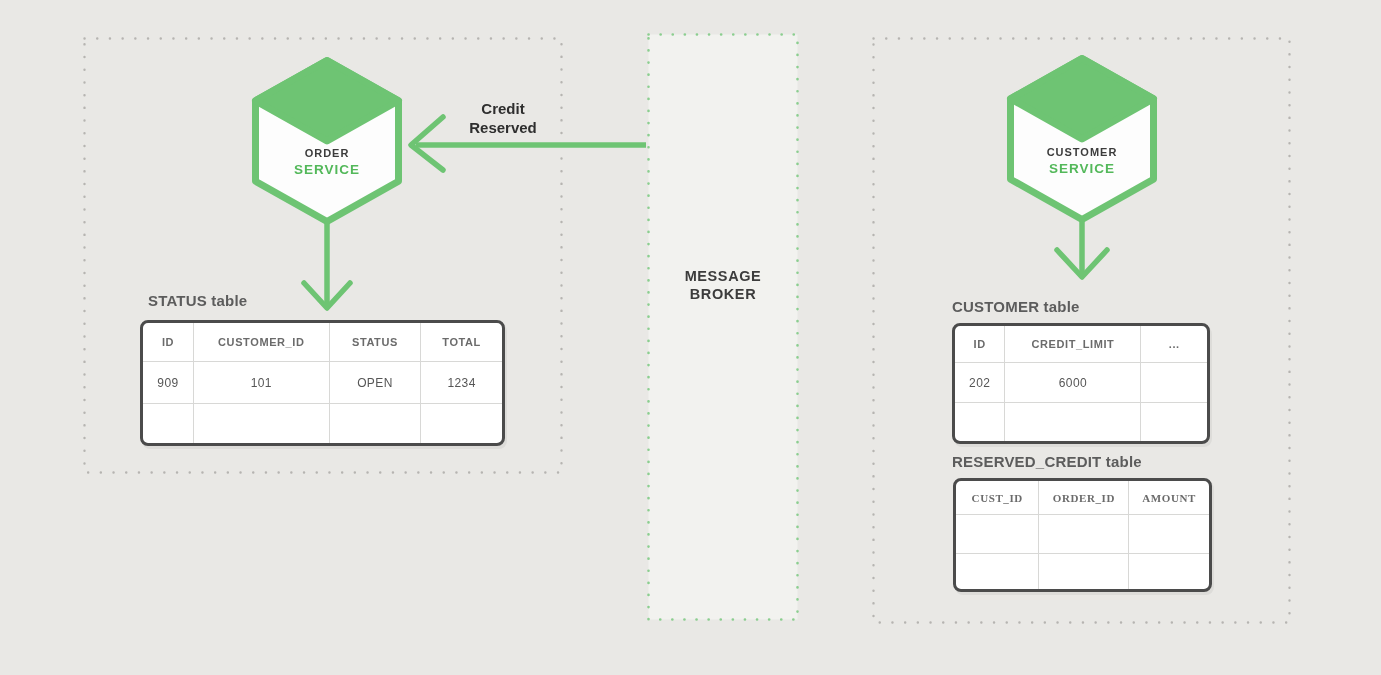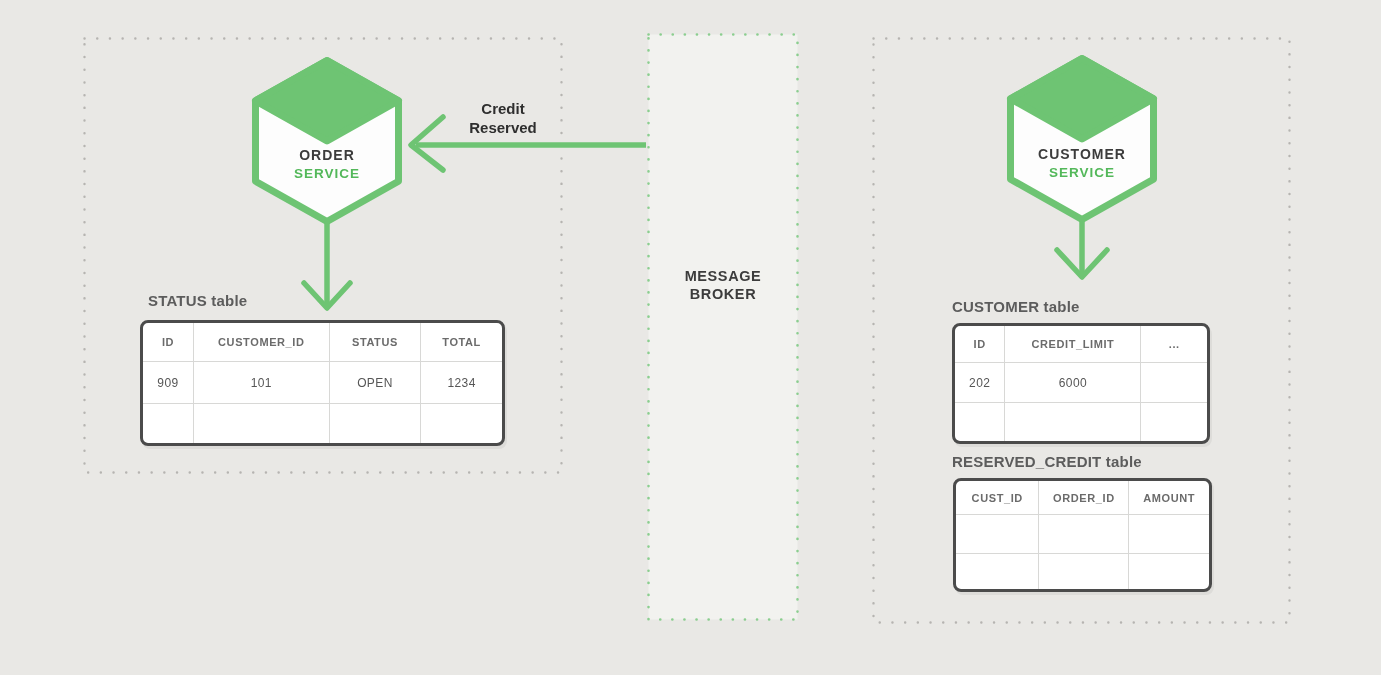--- a/index.html
+++ b/index.html
@@ -29,21 +29,21 @@
   .underlay { position:absolute; left:0; top:0; }
   .dot-rect-gray  { fill:none; stroke:var(--gray-dot);  stroke-width:2.4; stroke-dasharray:0.1 12.6; stroke-linecap:round; }
   .dot-rect-green { fill:var(--broker-bg); stroke:var(--green-dot); stroke-width:2.6; stroke-dasharray:0.1 12; stroke-linecap:round; }
   .hex-body { fill:#fdfdfd; stroke:var(--green); stroke-width:7; stroke-linejoin:round; }
   .hex-top  { fill:var(--green); stroke:var(--green); stroke-width:7; stroke-linejoin:round; }
   .arrow-line { stroke:var(--green); stroke-width:5.5; fill:none; }
   .arrow-head { stroke:var(--green); stroke-width:5.5; fill:none; stroke-linejoin:round; stroke-linecap:round; }
 
   .abs { position:absolute; }
   .svc-label { width:150px; text-align:center; font-weight:bold; letter-spacing:1px; }
-  .svc-name { font-size:14px; color:var(--dark-text); }
+  .svc-name { font-size:11px; color:var(--dark-text); }
   .svc-type { font-size:13.5px; color:var(--green-text); margin-top:3px; }
   .event-label { width:130px; text-align:center; font-size:15px; font-weight:bold; color:#2e2e2e; line-height:19px; }
   .broker-label { width:150px; text-align:center; font-size:14.5px; font-weight:bold; color:var(--dark-text); line-height:18px; letter-spacing:0.6px; }
   .tbl-label { font-size:15px; font-weight:bold; color:var(--label-text); letter-spacing:0.2px; }
 
   table.dbtable {
     position:absolute;
     border:3px solid var(--table-border);
     border-radius:8px;
     background:#ffffff;
@@ -179,21 +179,21 @@
       </tr>
       <tr style="height:38px;">
         <td></td>
         <td></td>
         <td></td>
       </tr>
     </tbody>
   </table>
 
   <div class="abs tbl-label" style="left:952px; top:453px;">RESERVED_CREDIT table</div>
-  <table class="dbtable" style="left:953px; top:478px; width:259px;">
+  <table class="dbtable" style="left:953px; top:478px; width:259px;font-family:Liberation Serif, serif;">
     <colgroup>
       <col style="width:33%">
         <col style="width:35.5%">
         <col style="width:31.5%">
     </colgroup>
     <tbody>
       <tr class="hdr" style="height:34px;">
         <td>CUST_ID</td>
         <td>ORDER_ID</td>
         <td>AMOUNT</td>

